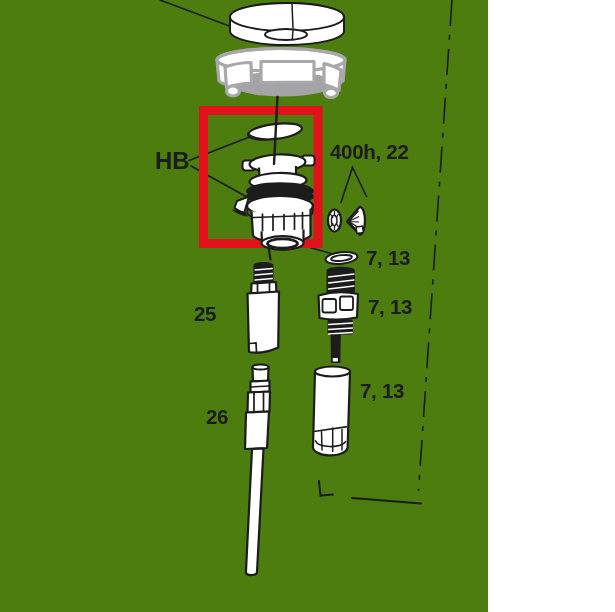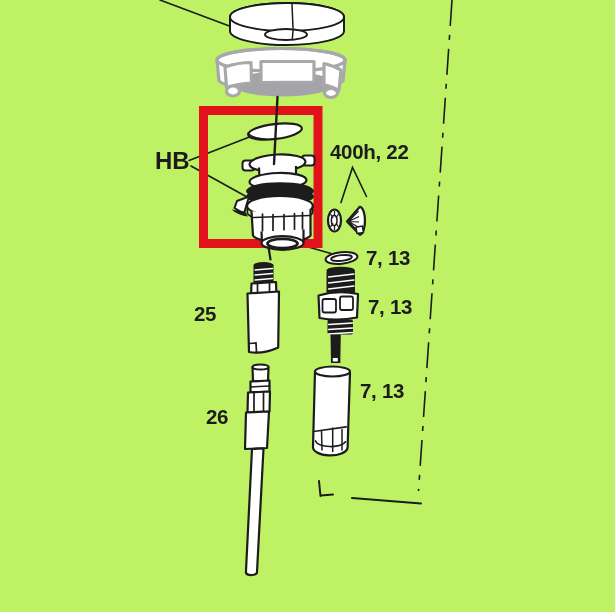--- a/index.html
+++ b/index.html
@@ -1,16 +1,16 @@
 <!DOCTYPE html>
 <html><head>
 <meta charset="utf-8">
 <style>
   html,body{margin:0;padding:0;background:#ffffff;}
-  .stage{position:relative;width:615px;height:612px;background:#bef264;overflow:hidden;}
+  .stage{position:relative;width:488px;height:612px;background:#4d7c0f;overflow:hidden;}
   svg{display:block;}
   
   .w  {fill:#ffffff;stroke:#1c1c1c;stroke-width:2.2;stroke-linejoin:round;}
   .w2 {fill:#ffffff;stroke:#1c1c1c;stroke-width:2;stroke-linejoin:round;}
   .n  {fill:none;stroke:#1c1c1c;stroke-width:2.2;stroke-linecap:round;stroke-linejoin:round;}
   .n17{fill:none;stroke:#1c1c1c;stroke-width:1.7;stroke-linecap:round;}
   .n15{fill:none;stroke:#1c1c1c;stroke-width:1.5;stroke-linecap:round;}
   .ink{fill:#1c1c1c;stroke:none;}
   .ldr{fill:none;stroke:#1c1c1c;stroke-width:1.6;stroke-linecap:round;}
   .thr{fill:none;stroke:#ffffff;stroke-width:1.3;stroke-linecap:round;}

